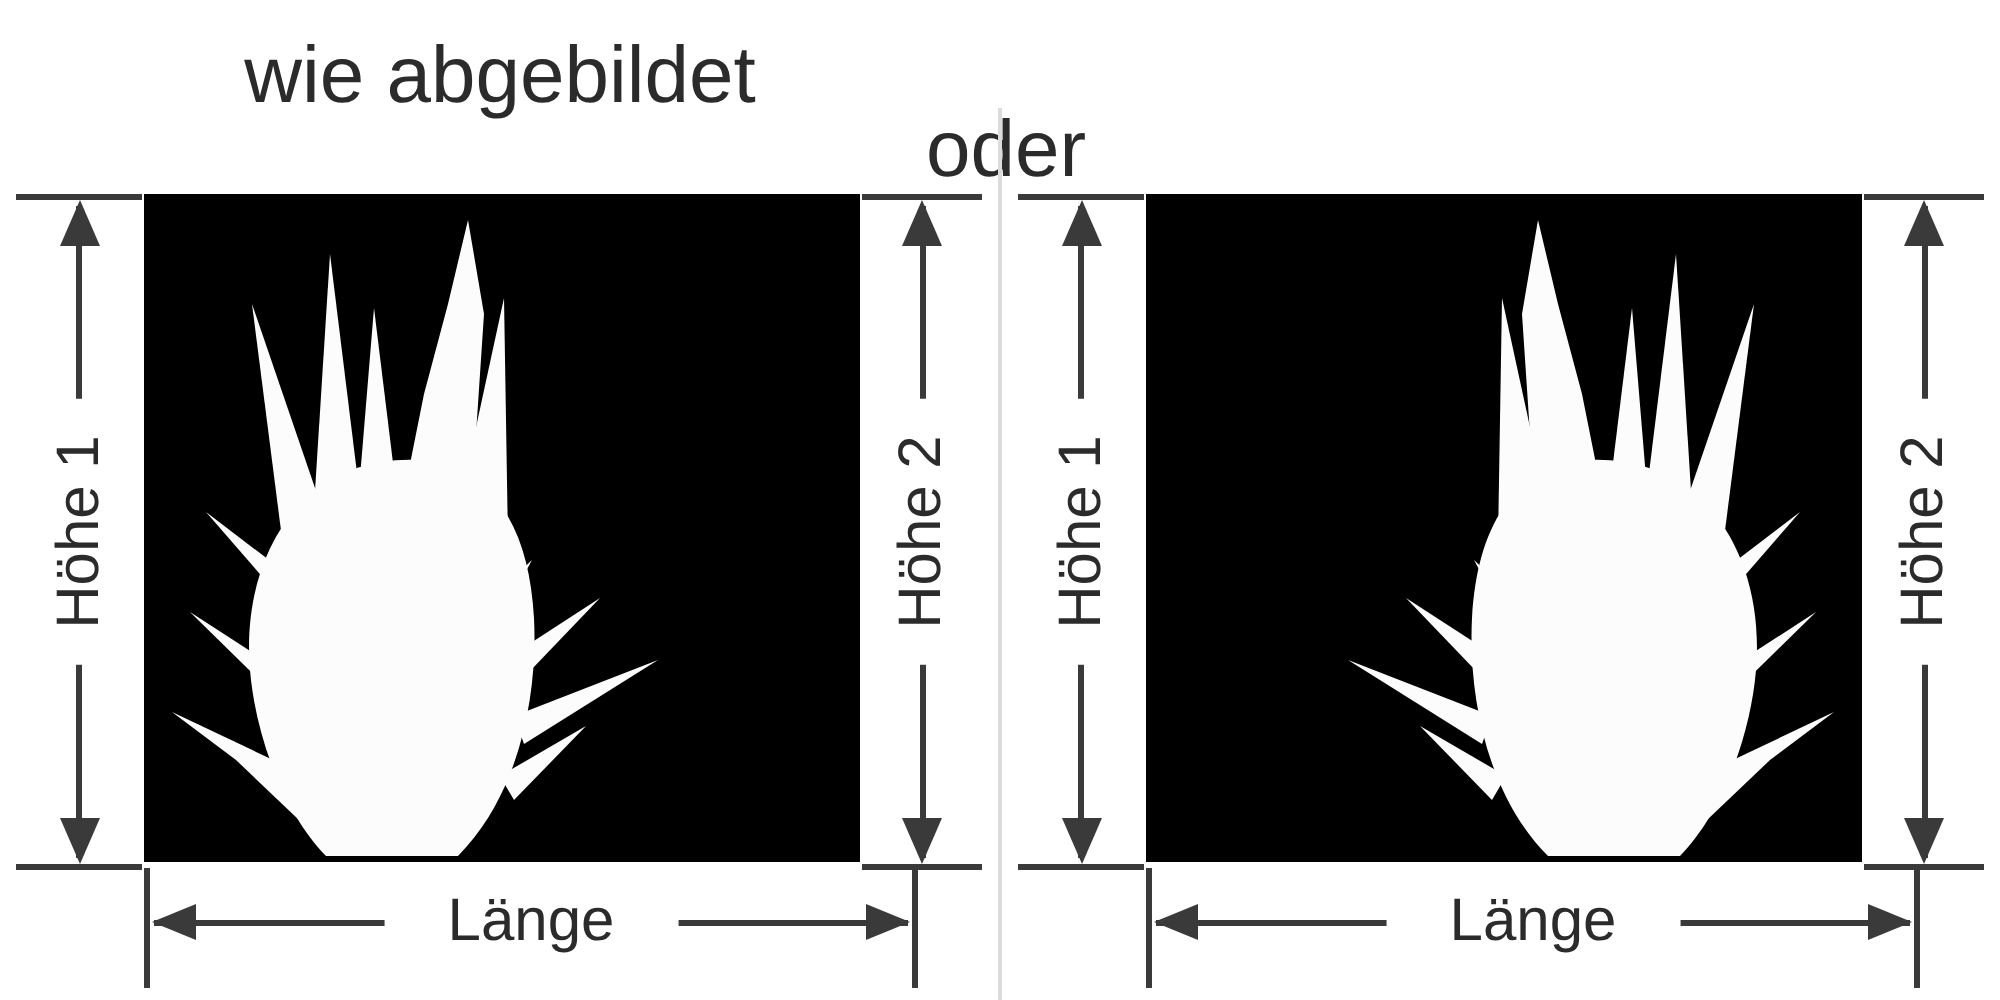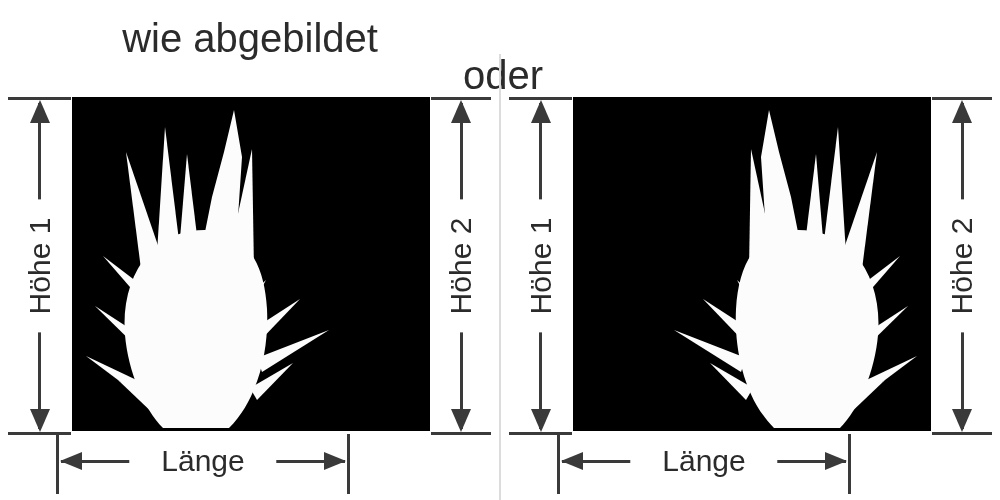--- a/index.html
+++ b/index.html
@@ -110,24 +110,25 @@
     padding: 0 18px;
     font-size: 30px;
     line-height: 40px;
     white-space: nowrap;
     color: #2b2b2b;
   }
 
   
   .hdim {
     position: absolute;
-    left: 48px;
+    left: 64px;
     top: 337px;
-    width: 294px;
+    width: 358px;
     height: 60px;
+    padding-left: 29px;
   }
   .cap-v {
     position: absolute;
     top: 0; bottom: 0;
     width: 3px;
     background: #3a3a3a;
   }
   .cap-v.l { left: 0; }
   .cap-v.r { right: 0; }
 

